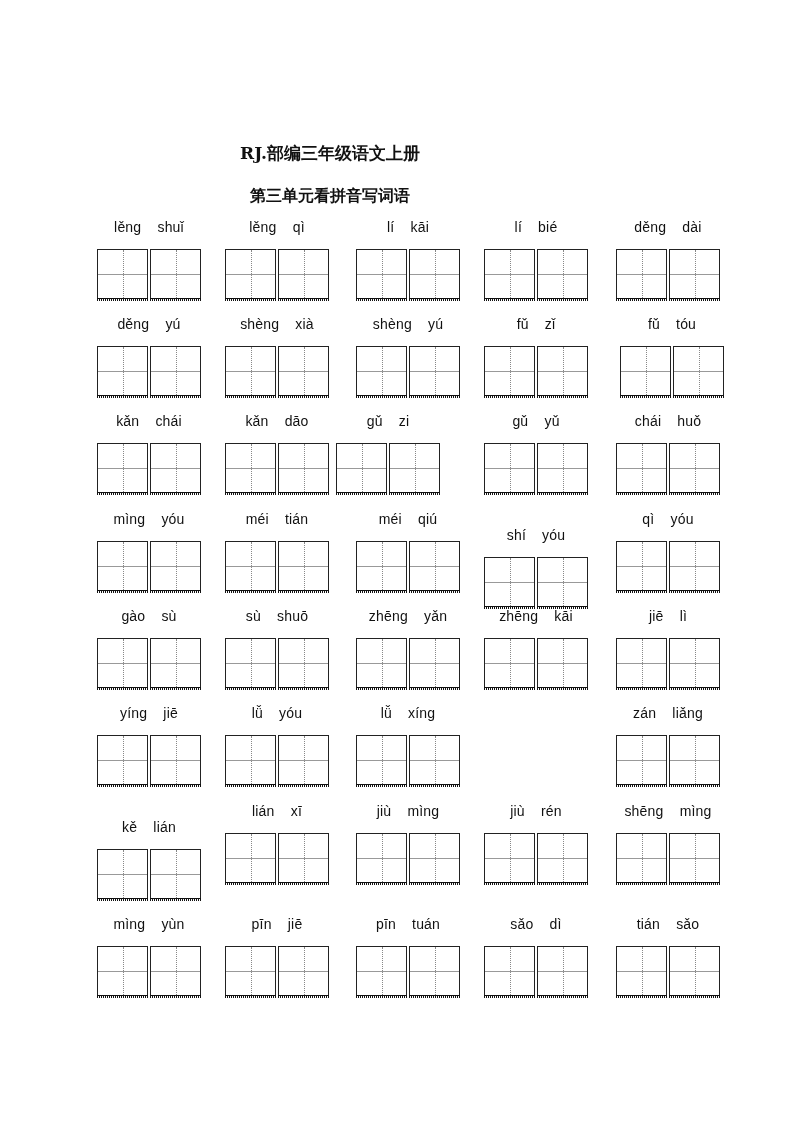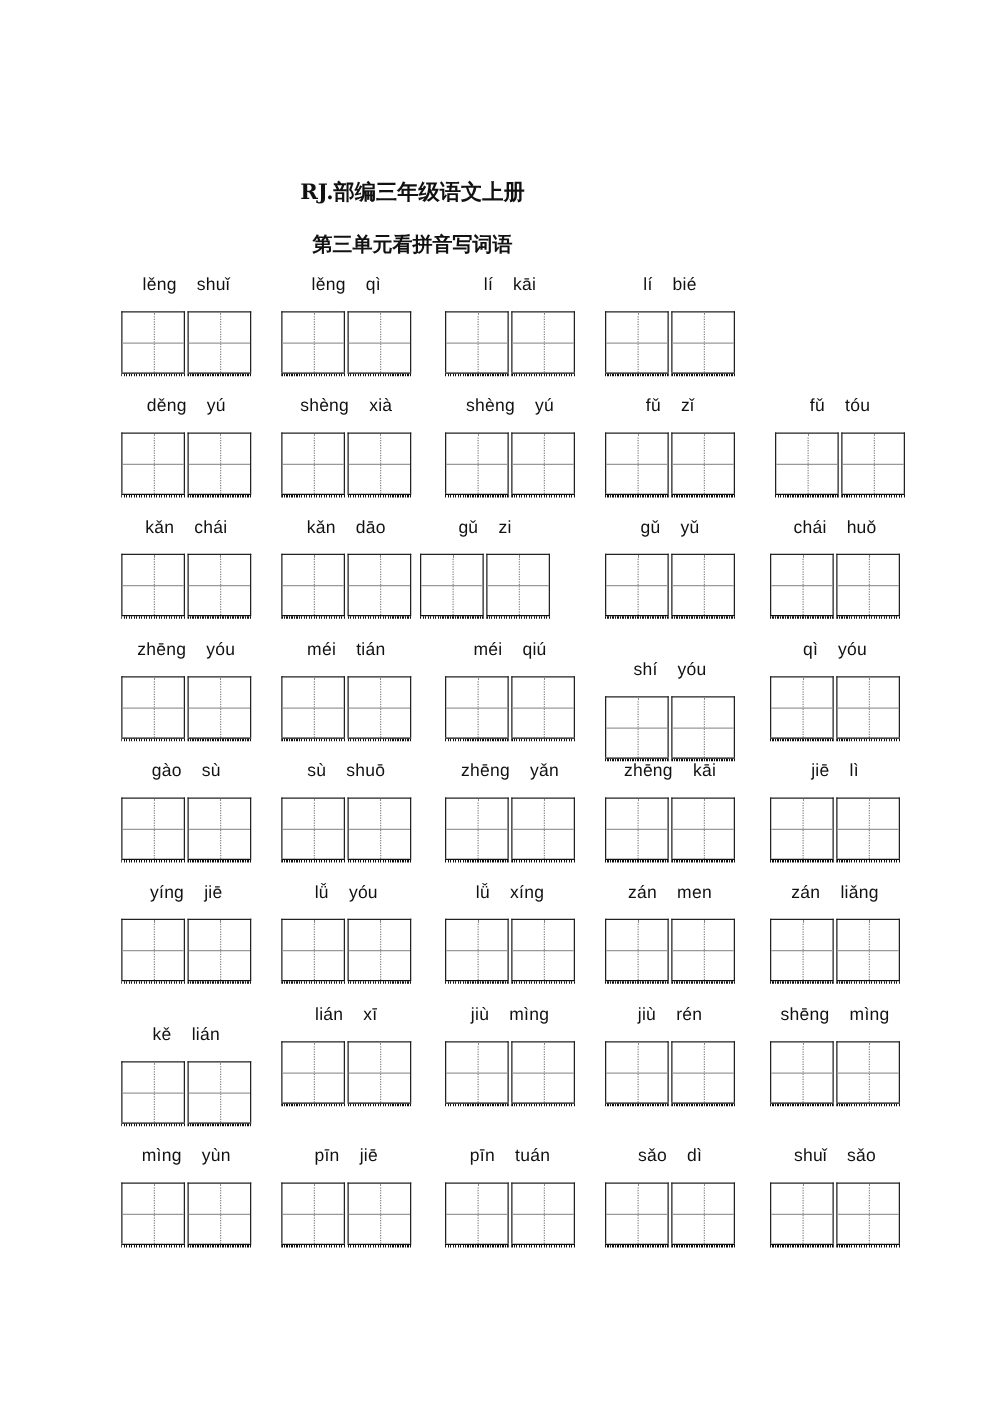--- a/index.html
+++ b/index.html
@@ -62,20 +62,31 @@
         <div class="pinyin">lí bié</div>
         <div class="boxes">
           <div class="box">
             <span class="base"></span>
           </div>
           <div class="box">
             <span class="base"></span>
           </div>
         </div>
       </div>
+      <div class="cell" style="left: 616px;">
+        <div class="pinyin">děng dài</div>
+        <div class="boxes">
+          <div class="box">
+            <span class="base"></span>
+          </div>
+          <div class="box">
+            <span class="base"></span>
+          </div>
+        </div>
+      </div>
     </div>
     <div class="row" style="top: 316px;">
       <div class="cell" style="left: 97px;">
         <div class="pinyin">děng yú</div>
         <div class="boxes">
           <div class="box">
             <span class="base"></span>
           </div>
           <div class="box">
             <span class="base"></span>
@@ -179,21 +190,21 @@
             <span class="base"></span>
           </div>
           <div class="box">
             <span class="base"></span>
           </div>
         </div>
       </div>
     </div>
     <div class="row" style="top: 511px;">
       <div class="cell" style="left: 97px;">
-        <div class="pinyin">zhēng yóu</div>
+        <div class="pinyin">mìng yóu</div>
         <div class="boxes">
           <div class="box">
             <span class="base"></span>
           </div>
           <div class="box">
             <span class="base"></span>
           </div>
         </div>
       </div>
       <div class="cell" style="left: 225px;">
@@ -316,31 +327,20 @@
           <div class="box">
             <span class="base"></span>
           </div>
           <div class="box">
             <span class="base"></span>
           </div>
         </div>
       </div>
       <div class="cell" style="left: 356px;">
         <div class="pinyin">lǚ xíng</div>
-        <div class="boxes">
-          <div class="box">
-            <span class="base"></span>
-          </div>
-          <div class="box">
-            <span class="base"></span>
-          </div>
-        </div>
-      </div>
-      <div class="cell" style="left: 484px;">
-        <div class="pinyin">zán men</div>
         <div class="boxes">
           <div class="box">
             <span class="base"></span>
           </div>
           <div class="box">
             <span class="base"></span>
           </div>
         </div>
       </div>
       <div class="cell" style="left: 616px; padding-left: 28px;">
@@ -451,21 +451,21 @@
         <div class="boxes">
           <div class="box">
             <span class="base"></span>
           </div>
           <div class="box">
             <span class="base"></span>
           </div>
         </div>
       </div>
       <div class="cell" style="left: 616px;">
-        <div class="pinyin">shuǐ sǎo</div>
+        <div class="pinyin">tián sǎo</div>
         <div class="boxes">
           <div class="box">
             <span class="base"></span>
           </div>
           <div class="box">
             <span class="base"></span>
           </div>
         </div>
       </div>
     </div>

